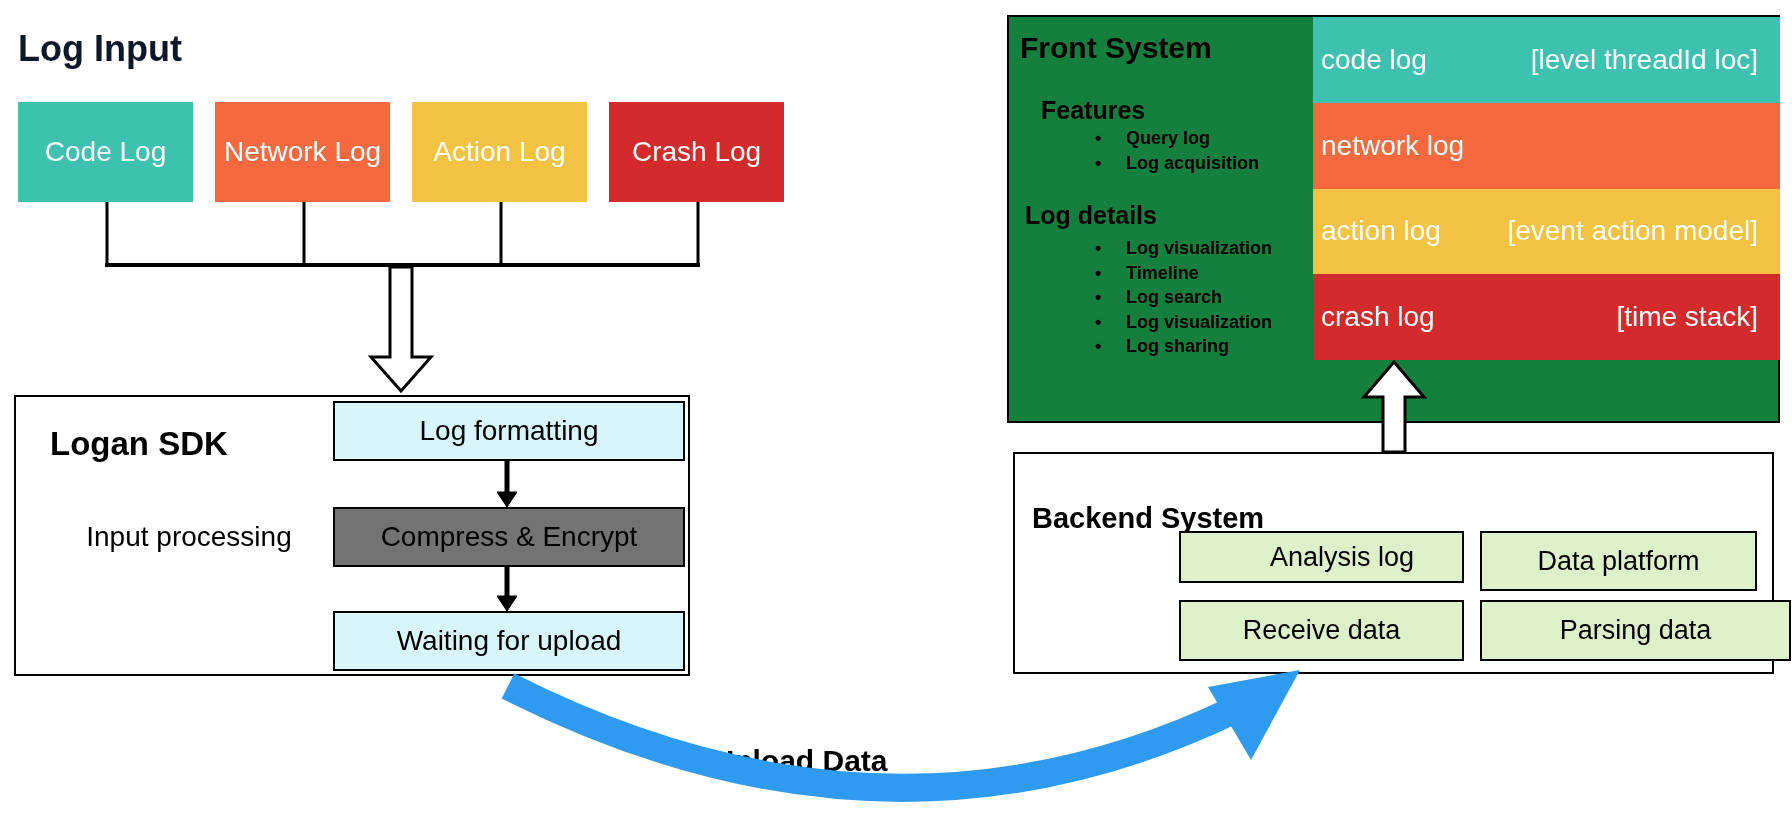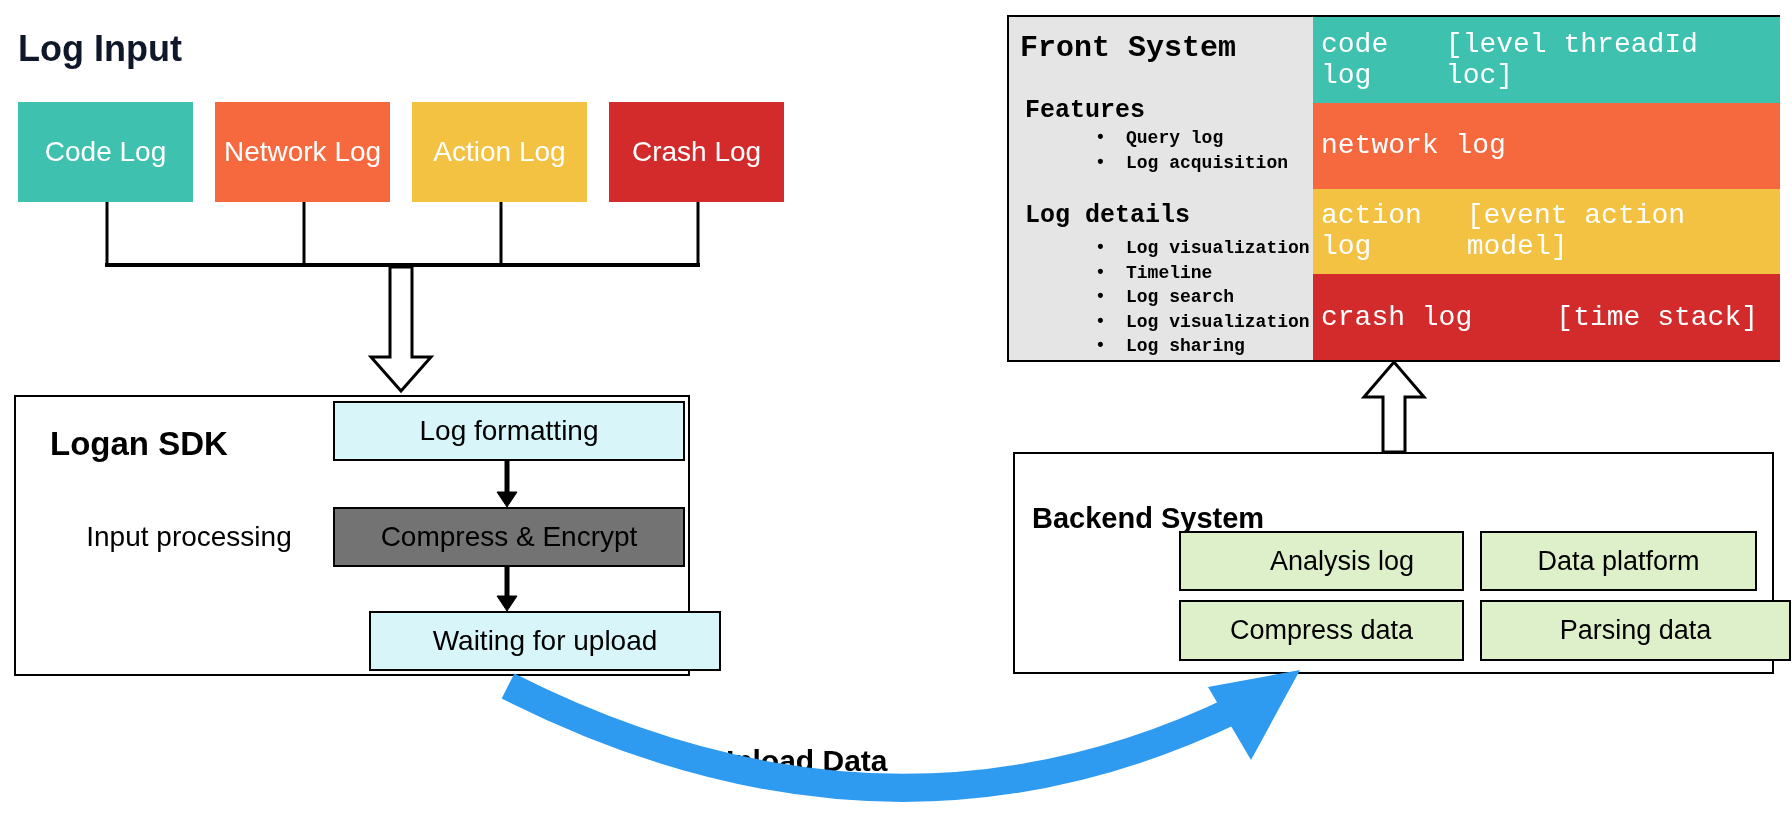--- a/index.html
+++ b/index.html
@@ -22,22 +22,22 @@
   .side-label { position:absolute; left:40px; top:124px; width:266px; text-align:center; font-size:28px; }
   .step-box { position:absolute; left:317px; width:352px; height:60px;
               border:2px solid #000; display:flex; align-items:center; justify-content:center;
               font-size:28px; color:#000; }
 
   
   .upload-label { position:absolute; left:655px; top:744px; width:290px; text-align:center;
                   font-size:30px; font-weight:bold; color:#000; }
 
   
-  .front-box { position:absolute; left:1007px; top:15px; width:773px; height:347px;
-               border:2px solid #000; background:#e5e5e5;font-family:Liberation Mono, monospace; }
+  .front-box { position:absolute; left:1007px; top:15px; width:773px; height:408px;
+               border:2px solid #000; background:#15803d; }
   .front-title { position:absolute; left:11px; top:14px; font-size:30px; font-weight:bold; }
   .front-heading { font-size:25px; font-weight:bold; }
   .front-bullets { list-style:none; }
   .front-bullets li { display:flex; font-size:18px; font-weight:bold; line-height:24.5px; }
   .front-bullets .dot { width:31px; margin-left:86px; text-align:left; }
   .front-rows { position:absolute; left:304px; top:0; width:467px; height:343px;
                 display:flex; flex-direction:column; }
   .front-row { flex:1; display:flex; align-items:center; color:#fff; font-size:28px;
                padding-left:8px; padding-right:22px; }
   .front-row .attrs { margin-left:auto; }
@@ -75,31 +75,31 @@
 
   <div class="logan-box">
     <div class="logan-title">Logan SDK</div>
     <div class="side-label">Input processing</div>
     <div class="step-box" style="top: 4px; background-color: rgb(216, 246, 250);">
       <span>Log formatting</span>
     </div>
     <div class="step-box" style="top: 110px; background-color: #737373;">
       <span>Compress &amp; Encrypt</span>
     </div>
-    <div class="step-box" style="top: 214px; background-color: rgb(216, 246, 250); margin-left: 36px;">
+    <div class="step-box" style="top: 214px; background-color: rgb(216, 246, 250);">
       <span>Waiting for upload</span>
     </div>
   </div>
 
   <div class="upload-label">Upload Data</div>
 
   <div class="front-box">
     <div class="front-title">Front System</div>
 
-    <div class="abs front-heading" style="left:16px; top:79px;text-align:right;">Features</div>
+    <div class="abs front-heading" style="left:32px; top:79px;text-align:right;">Features</div>
     <ul class="front-bullets abs" style="left:0; top:109px;">
       <li>
           <span class="dot">•</span>
           <span>Query log</span>
         </li>
       <li>
           <span class="dot">•</span>
           <span>Log acquisition</span>
         </li>
     </ul>
@@ -142,28 +142,28 @@
       </div>
       <div class="front-row" style="background-color: rgb(211, 43, 43);">
         <span>crash log</span>
         <span class="attrs">[time stack]</span>
       </div>
     </div>
   </div>
 
   <div class="backend-box">
     <div class="backend-title">Backend System</div>
-    <div class="green-box" style="left: 164px; top: 77px; width: 285px; height: 60px; background-color: rgb(221, 240, 202); padding-left: 41px;">
+    <div class="green-box" style="left: 164px; top: 77px; width: 285px; height: 52px; background-color: rgb(221, 240, 202); padding-left: 41px;">
       <span>Analysis log</span>
     </div>
     <div class="green-box" style="left: 465px; top: 77px; width: 277px; height: 60px; background-color: rgb(221, 240, 202);">
       <span>Data platform</span>
     </div>
     <div class="green-box" style="left: 164px; top: 146px; width: 285px; height: 61px; background-color: rgb(221, 240, 202);">
-      <span>Compress data</span>
+      <span>Receive data</span>
     </div>
     <div class="green-box" style="left: 465px; top: 146px; width: 311px; height: 61px; background-color: rgb(221, 240, 202);">
       <span>Parsing data</span>
     </div>
   </div>
 
   <svg class="overlay" width="1792" height="816" viewBox="0 0 1792 816">
 
     <g stroke="#000" stroke-width="3" fill="none">
       <path d="M107,202 V265"></path>

